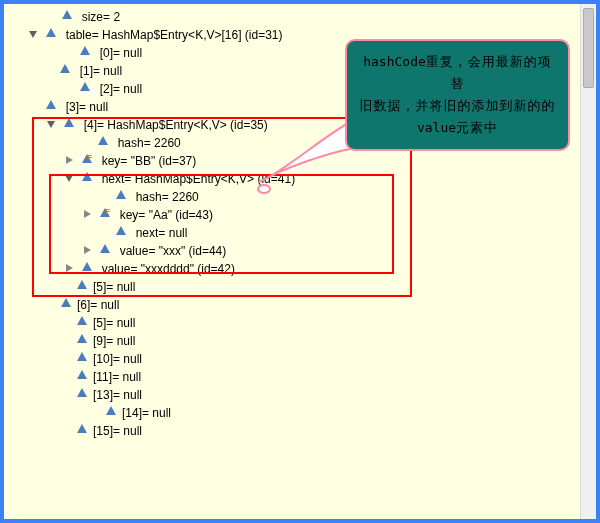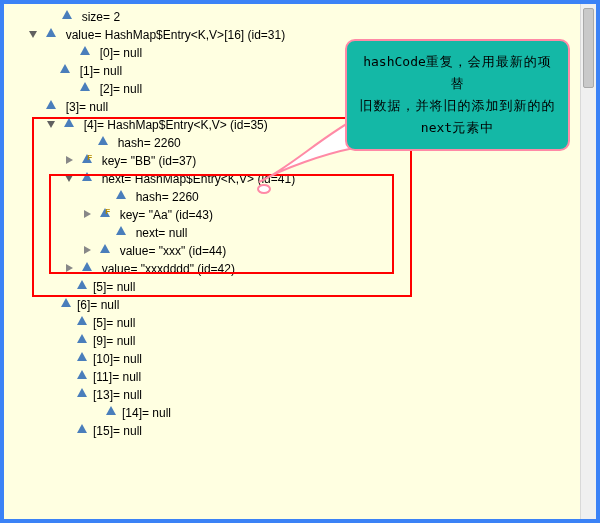--- a/index.html
+++ b/index.html
@@ -66,21 +66,21 @@
     position: absolute;
     border: 2px solid #ff0000;
     pointer-events: none;
   }
 
   
   .callout {
     position: absolute;
     left: 341px; top: 35px;
     width: 225px;
-    background: #14b8a6;
+    background: #0f766e;
     border: 2px solid #ff8aa6;
     border-radius: 10px;
     padding: 10px 12px;
     font-size: 13px;
     line-height: 22px;
     text-align: center;
     color: #000;
     letter-spacing: 1px;
   }
   .callout .en { font-family: Consolas, monospace; color: #000; letter-spacing: 0; }
@@ -111,21 +111,21 @@
       <span class="twisty">
         <svg width="10" height="10">
             <polygon points="1,2 9,2 5,9" fill="#606060"></polygon>
           </svg>
       </span>
       <span class="ticon">
         <svg width="12" height="12">
             <polygon points="6,1 11,10 1,10" fill="#4a7ebb"></polygon>
           </svg>
       </span>
-      <span class="label"><span>value</span><span>=</span> <span>HashMap$Entry&lt;K,V&gt;[16]</span>  <span>(id=31)</span></span>
+      <span class="label"><span>table</span><span>=</span> <span>HashMap$Entry&lt;K,V&gt;[16]</span>  <span>(id=31)</span></span>
     </div>
 
     <div class="row" style="padding-left:58px">
       <span class="twisty"></span>
       <span class="ticon"><svg width="12" height="12">
             <polygon points="6,1 11,10 1,10" fill="#4a7ebb"></polygon>
           </svg></span>
       <span class="label">[0]= null</span>
     </div>
     <div class="row" style="padding-left:38px">
@@ -277,20 +277,20 @@
   <div class="redbox" style="left:45px; top:170px; width:345px; height:100px;"></div>
 
   <svg class="callout-tail" style="left:250px; top:100px;" width="160" height="100">
     <path d="M5,78 C35,65 70,30 110,10 C108,25 105,35 100,44 C70,50 30,64 5,78 Z" fill="#ffffff" stroke="#ff8aa6" stroke-width="2"></path>
     <ellipse cx="10" cy="85" rx="6" ry="4" fill="#fff" stroke="#ff8aa6" stroke-width="2"></ellipse>
   </svg>
 
   <div class="callout">
     <div><span class="en">hashCode</span><span>重复，会用最新的项替</span></div>
     <div>旧数据，并将旧的添加到新的的</div>
-    <div><span class="en">next</span><span>元素中</span></div>
+    <div><span class="en">value</span><span>元素中</span></div>
   </div>
 
   <div class="scrollbar">
     <div class="thumb"></div>
   </div>
 
 </div>
 
 </body></html>

